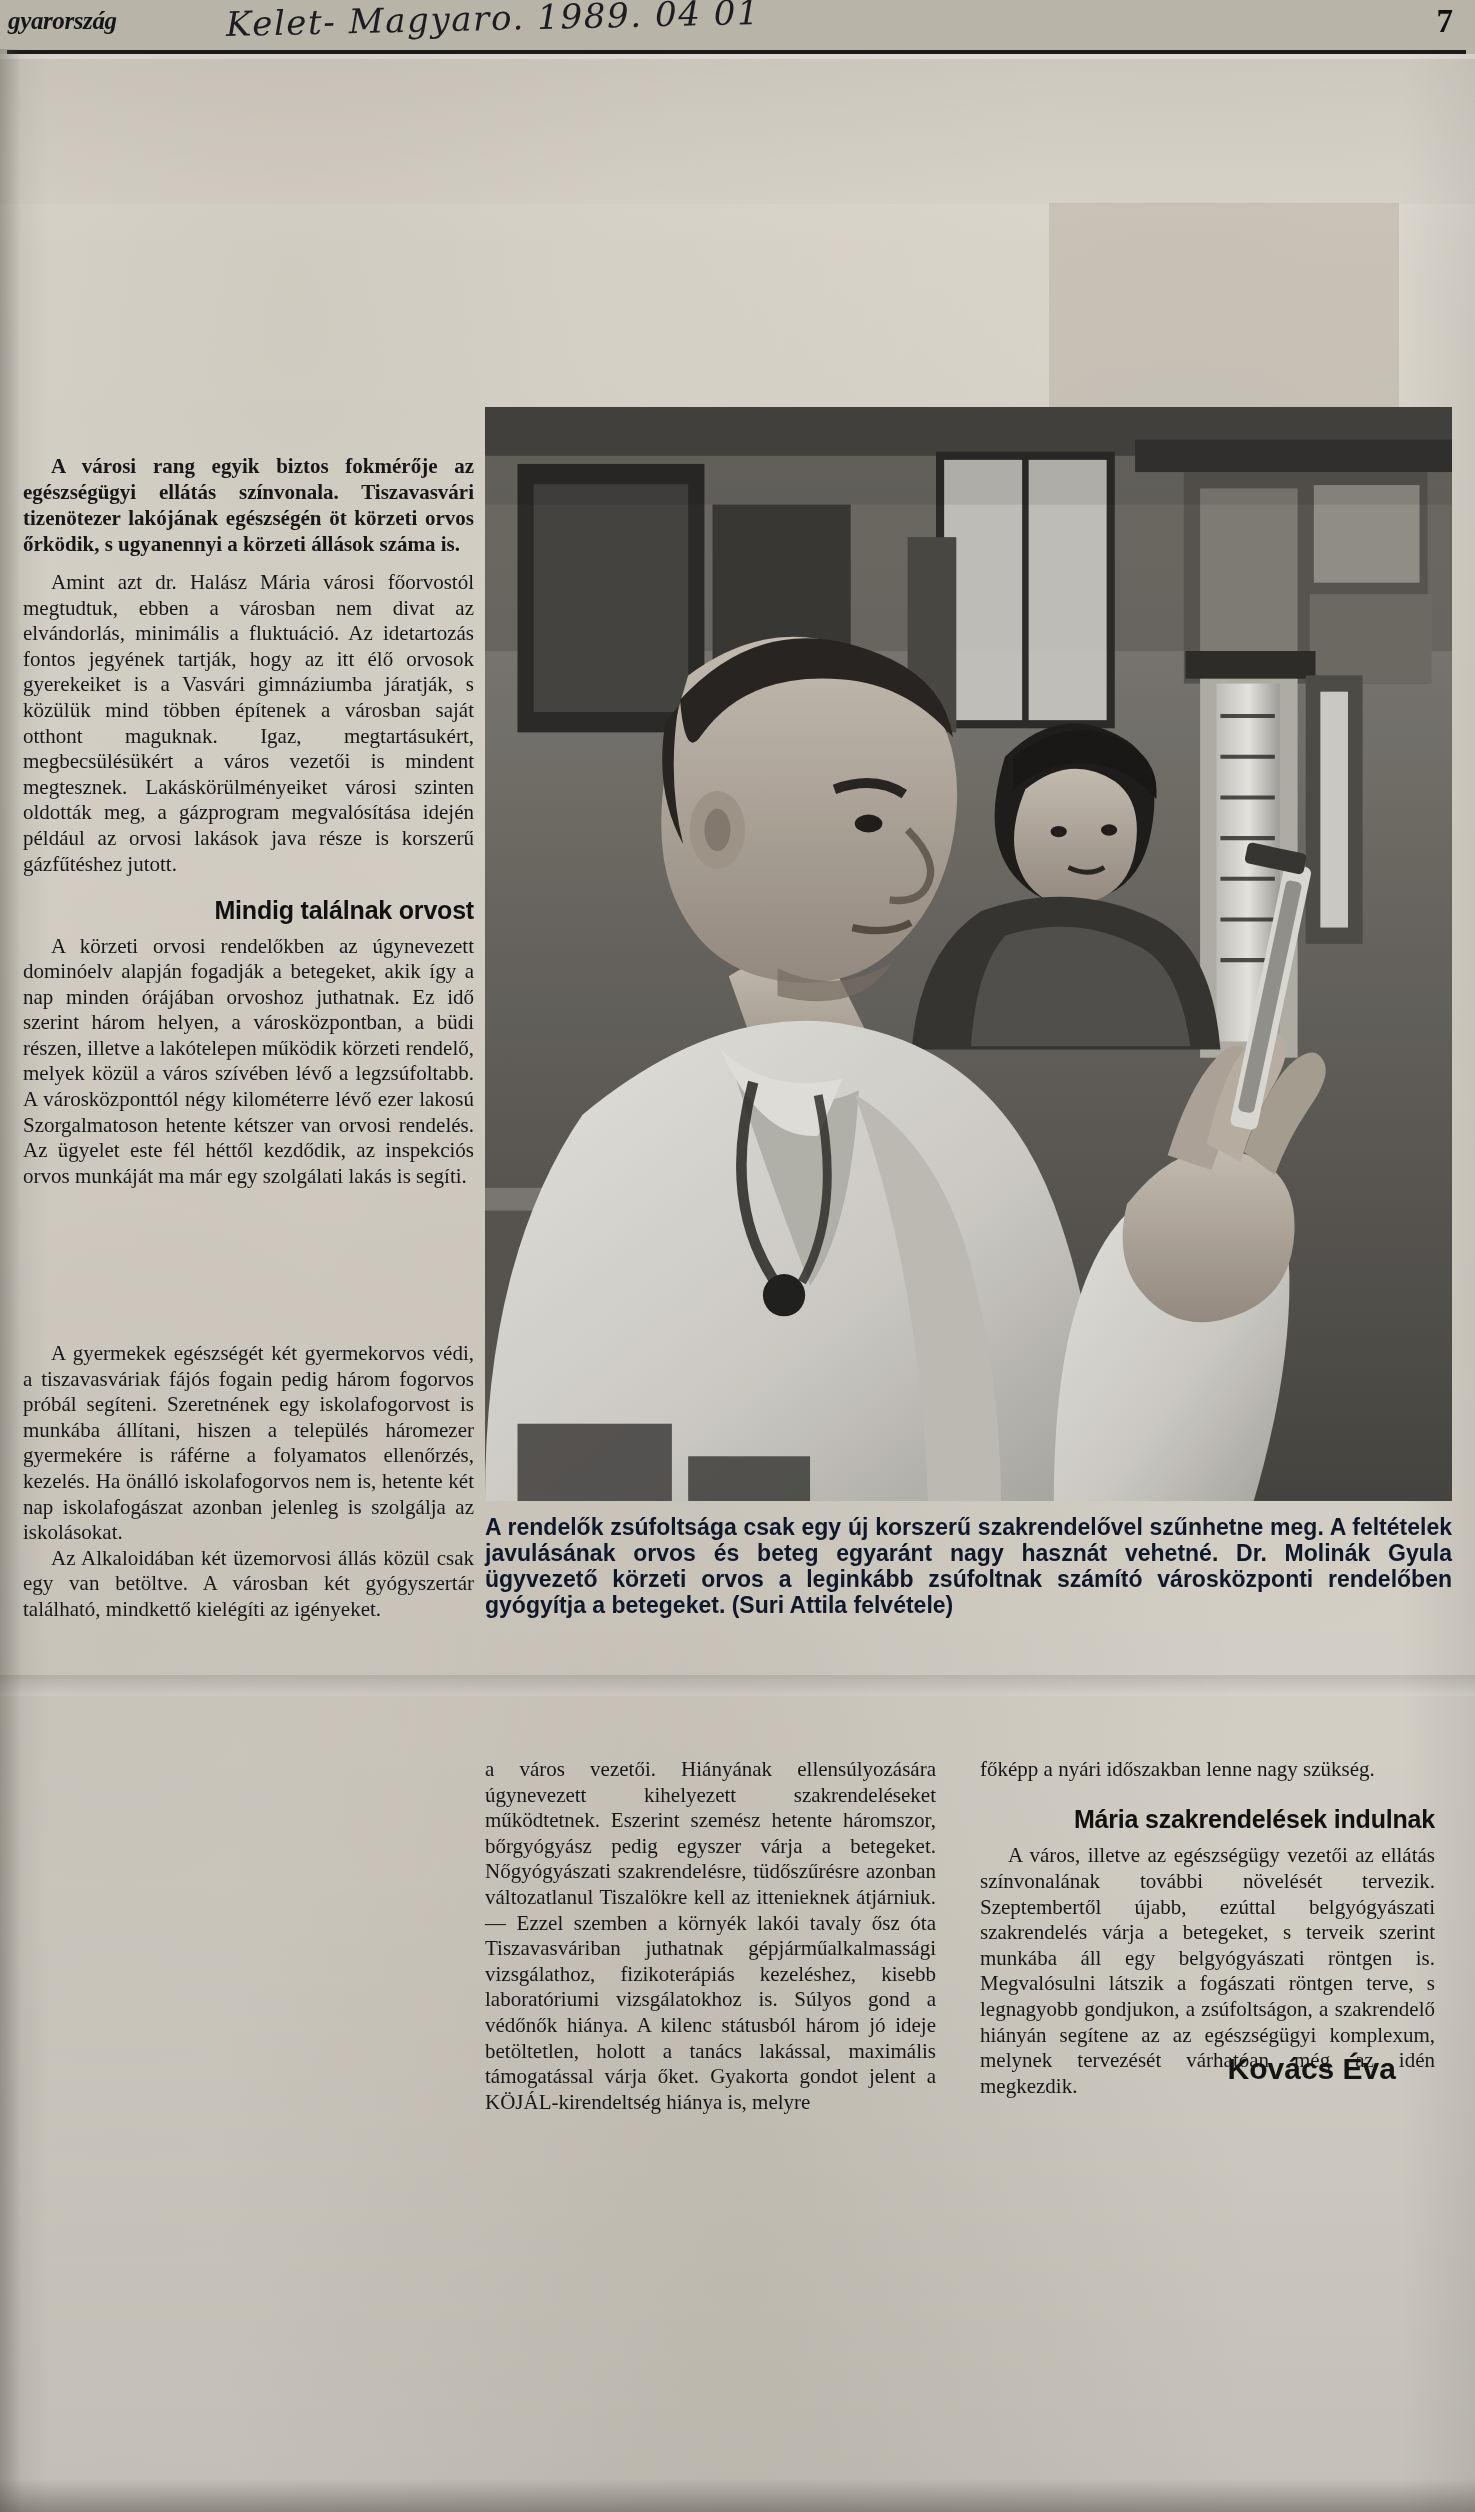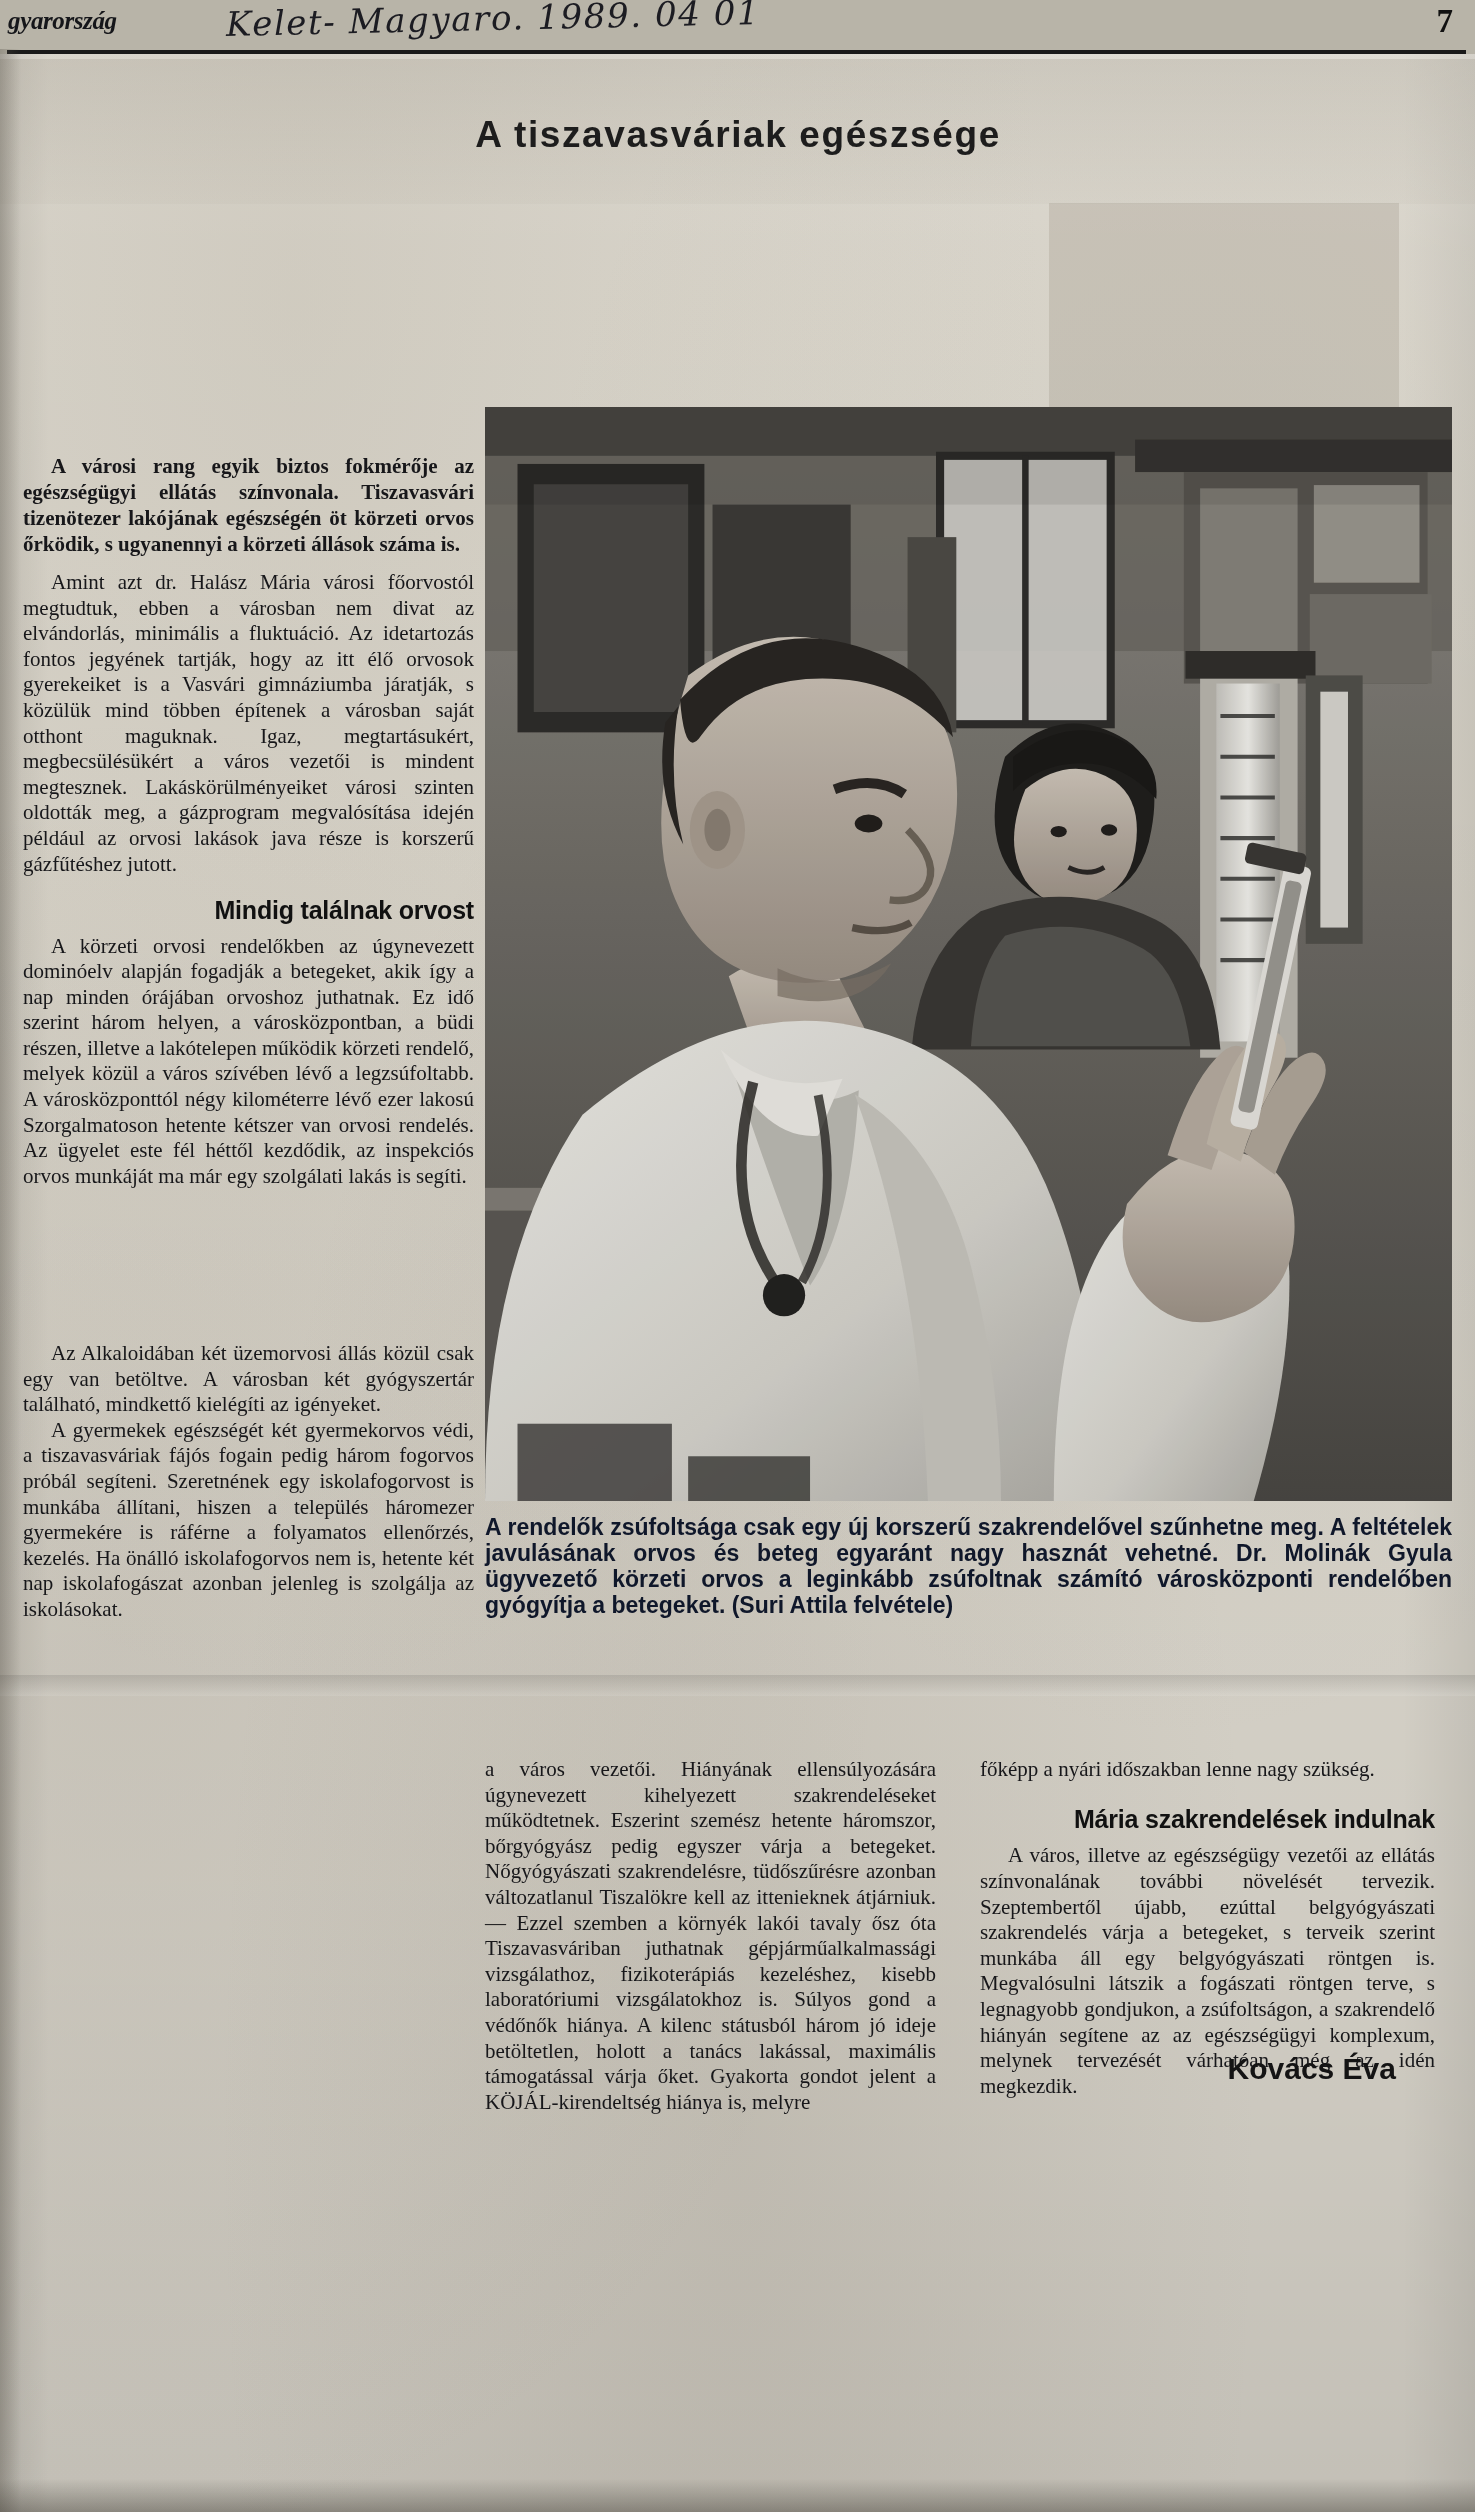--- a/index.html
+++ b/index.html
@@ -226,21 +226,20 @@
   <div id="ghost-block-right"></div>
 
   <div id="masthead">
     <div id="masthead-bg"></div>
     <div id="paper-name">gyarország</div>
     <div id="handwriting">Kelet- Magyaro.  1989.  04  01</div>
     <div id="page-number">7</div>
   </div>
   <div id="masthead-rule"></div>
 
-  <div id="kicker">A tiszavasváriak egészsége</div>
 
   <div id="photo-wrap">
     <svg id="photo" viewBox="0 0 1190 1345" preserveAspectRatio="none">
       <defs>
         <linearGradient id="bgw" x1="0" y1="0" x2="0" y2="1">
           <stop offset="0%" stop-color="#8e8b84"></stop>
           <stop offset="45%" stop-color="#6f6c66"></stop>
           <stop offset="100%" stop-color="#4a4844"></stop>
         </linearGradient>
         <linearGradient id="coat" x1="0" y1="0" x2="1" y2="1">
@@ -367,22 +366,22 @@
   <div id="caption">A rendelők zsúfoltsága csak egy új korszerű szakrendelővel szűnhetne meg. A feltételek javulásának orvos és beteg egyaránt nagy hasznát vehetné.  Dr. Molinák Gyula ügyvezető körzeti orvos a leginkább zsúfoltnak számító városközponti rendelőben gyógyítja a betegeket.  (Suri Attila felvétele)</div>
 
   <div class="col" id="col1">
     <p id="lead">A városi rang egyik biztos fokmérője az egészségügyi ellátás színvonala. Tiszavasvári tizenötezer lakójának egészségén öt körzeti orvos őrködik, s ugyanennyi a körzeti állások száma is.</p>
     <p style="margin-top:13px">Amint azt dr. Halász Mária városi főorvostól megtudtuk, ebben a városban nem divat az elvándorlás, minimális a fluktuáció. Az idetartozás fontos jegyének tartják, hogy az itt élő orvosok gyerekeiket is a Vasvári gimnáziumba járatják, s közülük mind többen építenek a városban saját otthont maguknak. Igaz, megtartásukért, megbecsülésükért a város vezetői is mindent megtesznek. Lakáskörülményeiket városi szinten oldották meg, a gázprogram megvalósítása idején például az orvosi lakások java része is korszerű gázfűtéshez jutott.</p>
     <div class="sub">Mindig találnak orvost</div>
     <p>A körzeti orvosi rendelőkben az úgynevezett dominóelv alapján fogadják a betegeket, akik így a nap minden órájában orvoshoz juthatnak. Ez idő szerint három helyen, a városközpontban, a büdi részen, illetve a lakótelepen működik körzeti rendelő, melyek közül a város szívében lévő a legzsúfoltabb. A városközponttól négy kilométerre lévő ezer lakosú Szorgalmatoson hetente kétszer van orvosi rendelés. Az ügyelet este fél héttől kezdődik, az inspekciós orvos munkáját ma már egy szolgálati lakás is segíti.</p>
   </div>
 
   <div class="col" id="col1-lower">
+    <p>A gyermekek egészségét két gyermekorvos védi, a tiszavasváriak fájós fogain pedig három fogorvos próbál segíteni. Szeretnének egy iskolafogorvost is munkába állítani, hiszen a település háromezer gyermekére is ráférne a folyamatos ellenőrzés, kezelés. Ha önálló iskolafogorvos nem is, hetente két nap iskolafogászat azonban jelenleg is szolgálja az iskolásokat.</p>
     <p>Az Alkaloidában két üzemorvosi állás közül csak egy van betöltve. A városban két gyógyszertár található, mindkettő kielégíti az igényeket.</p>
-    <p>A gyermekek egészségét két gyermekorvos védi, a tiszavasváriak fájós fogain pedig három fogorvos próbál segíteni. Szeretnének egy iskolafogorvost is munkába állítani, hiszen a település háromezer gyermekére is ráférne a folyamatos ellenőrzés, kezelés. Ha önálló iskolafogorvos nem is, hetente két nap iskolafogászat azonban jelenleg is szolgálja az iskolásokat.</p>
   </div>
 
   <div class="col" id="col2">
     <p class="noindent">a város vezetői. Hiányának ellensúlyozására úgynevezett kihelyezett szakrendeléseket működtetnek. Eszerint szemész hetente háromszor, bőrgyógyász pedig egyszer várja a betegeket. Nőgyógyászati szakrendelésre, tüdőszűrésre azonban változatlanul Tiszalökre kell az ittenieknek átjárniuk. — Ezzel szemben a környék lakói tavaly ősz óta Tiszavasváriban juthatnak gépjárműalkalmassági vizsgálathoz, fizikoterápiás kezeléshez, kisebb laboratóriumi vizsgálatokhoz is. Súlyos gond a védőnők hiánya. A kilenc státusból három jó ideje betöltetlen, holott a tanács lakással, maximális támogatással várja őket. Gyakorta gondot jelent a KÖJÁL-kirendeltség hiánya is, melyre</p>
   </div>
 
   <div class="col" id="col3">
     <p class="noindent">főképp a nyári időszakban lenne nagy szükség.</p>
     <div class="sub two">Mária szakrendelések indulnak</div>
     <p>A város, illetve az egészségügy vezetői az ellátás színvonalának további növelését tervezik. Szeptembertől újabb, ezúttal belgyógyászati szakrendelés várja a betegeket, s terveik szerint munkába áll egy belgyógyászati röntgen is. Megvalósulni látszik a fogászati röntgen terve, s legnagyobb gondjukon, a zsúfoltságon, a szakrendelő hiányán segítene az az egészségügyi komplexum, melynek tervezését várhatóan még az idén megkezdik.</p>

